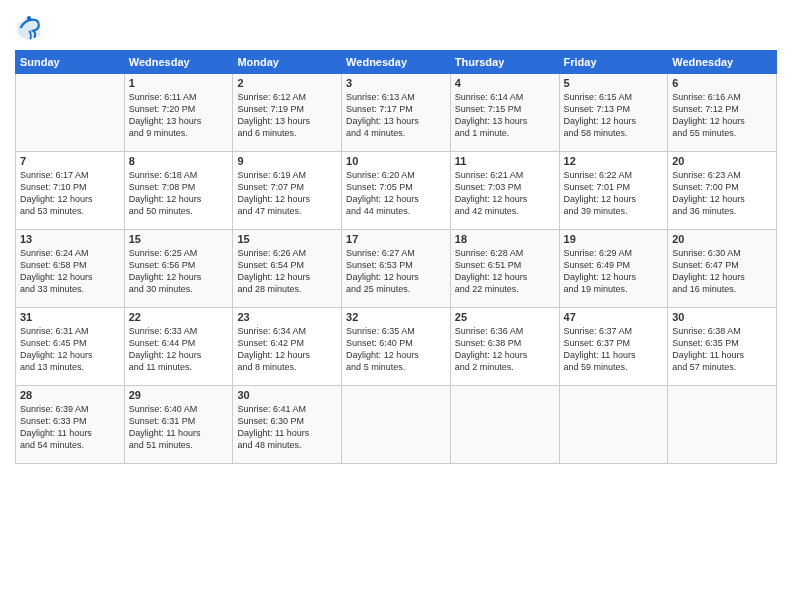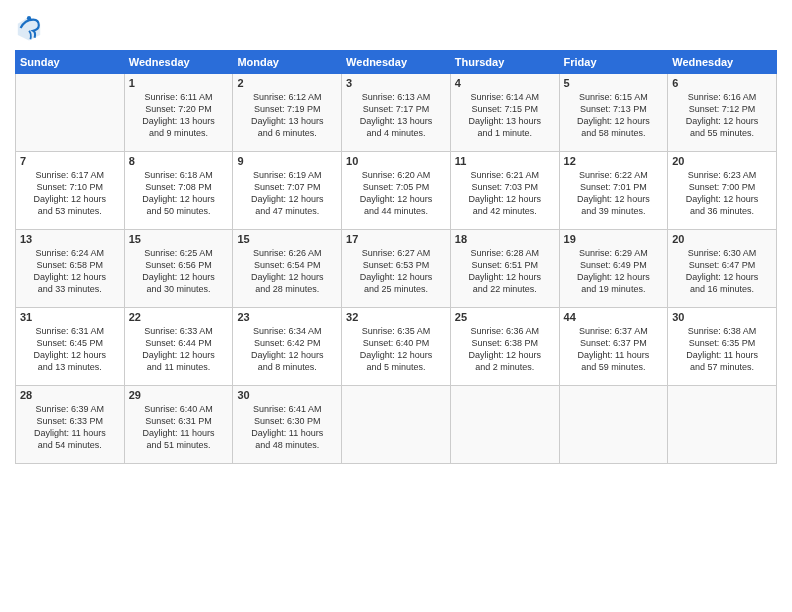--- a/index.html
+++ b/index.html
@@ -77,21 +77,20 @@
       font-size: 11px;
       font-weight: bold;
       color: #333;
       display: block;
       margin-bottom: 2px;
     }
     .day-info {
       color: #333;
       font-size: 9px;
       line-height: 1.35;
-      text-align: center;
     }
     .empty-cell {
       background: #fff;
     }
     tbody tr:nth-child(odd) td {
       background-color: #f9f9f9;
     }
     tbody tr:nth-child(even) td {
       background-color: #fff;
     }
@@ -234,21 +233,21 @@
           </td>
           <td>
             <span class="day-number">32</span>
             <div class="day-info">Sunrise: 6:35 AM<br>Sunset: 6:40 PM<br>Daylight: 12 hours<br>and 5 minutes.</div>
           </td>
           <td>
             <span class="day-number">25</span>
             <div class="day-info">Sunrise: 6:36 AM<br>Sunset: 6:38 PM<br>Daylight: 12 hours<br>and 2 minutes.</div>
           </td>
           <td>
-            <span class="day-number">44</span>
+            <span class="day-number">47</span>
             <div class="day-info">Sunrise: 6:37 AM<br>Sunset: 6:37 PM<br>Daylight: 11 hours<br>and 59 minutes.</div>
           </td>
           <td>
             <span class="day-number">30</span>
             <div class="day-info">Sunrise: 6:38 AM<br>Sunset: 6:35 PM<br>Daylight: 11 hours<br>and 57 minutes.</div>
           </td>
         </tr>
         <tr>
           <td>
             <span class="day-number">28</span>

